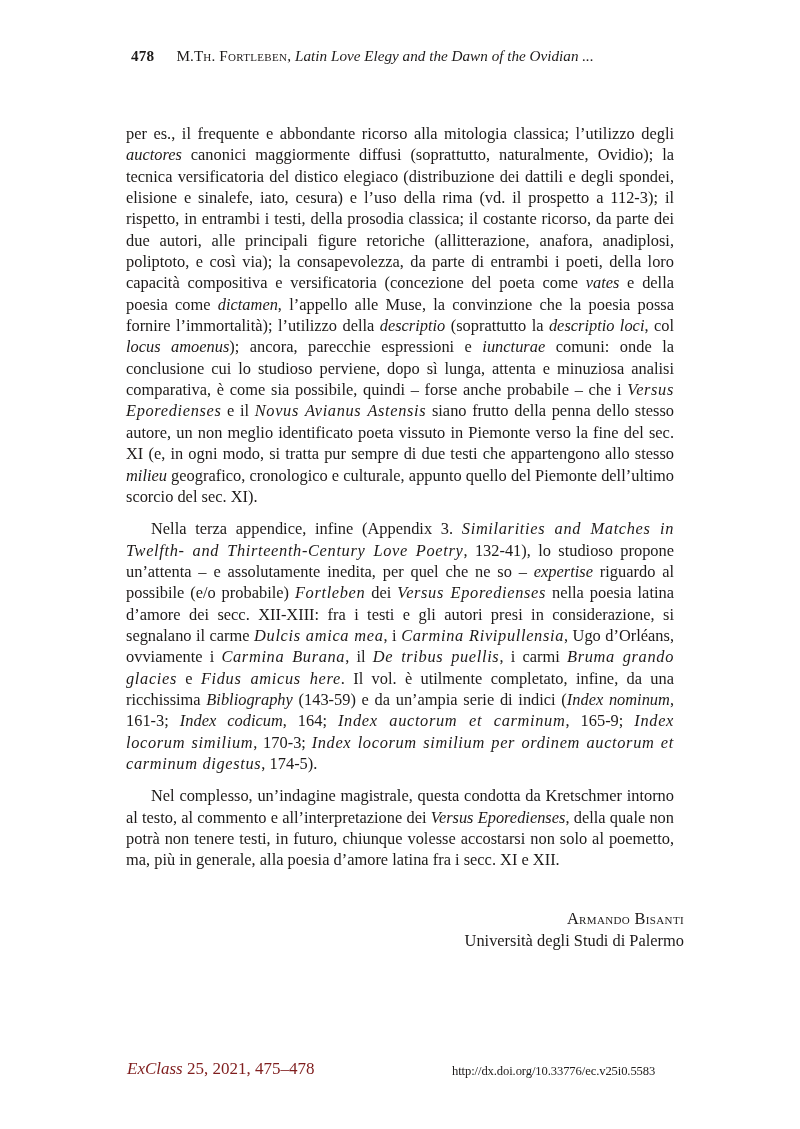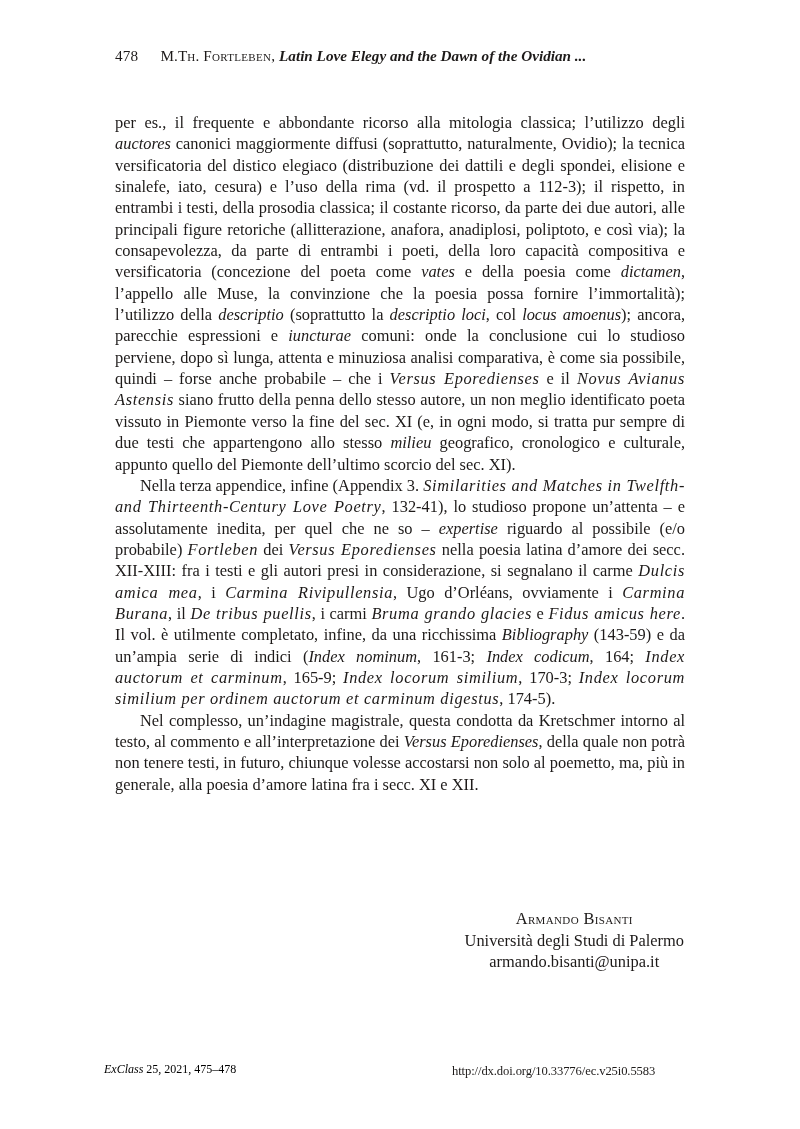--- a/index.html
+++ b/index.html
@@ -23,87 +23,87 @@
     position: absolute;
     left: 115px;
     top: 46px;
     width: 569px;
     font-size: 15.2px;
     line-height: 20px;
     white-space: nowrap;
     color: #1d1a19;
   }
   .running-head .folio {
-    font-weight: normal;
+    font-weight: bold;
     letter-spacing: 0.2px;
     margin-right: 22px;
+    margin-left: 16px;
   }
   .running-head .author {
     letter-spacing: 0.1px;
   }
   .sc {
     font-variant: small-caps;
     letter-spacing: 0.3px;
   }
   .running-head .title {
     font-style: italic;
-    font-weight: bold;
   }
 
   
   .textblock {
     position: absolute;
     left: 115px;
     top: 112px;
     width: 570px;
     font-size: 16.4px;
     line-height: 21.35px;
     text-align: justify;
     text-justify: inter-word;
     color: #1d1a19;
   }
   .textblock p {
-    margin: 0;
+    margin: 11px;
     text-indent: 25px;
     hyphens: none;
   }
   .textblock p.first {
     text-indent: 0;
   }
   i, .it {
     font-style: italic;
   }
   .wide {
     font-style: italic;
     letter-spacing: 0.65px;
   }
 
   
   .signature {
     position: absolute;
     right: 116px;
     top: 908px;
-    text-align: center;
+    text-align: right;
     font-size: 16.4px;
     line-height: 21.6px;
     color: #1d1a19;
   }
   .signature .name {
     font-variant: small-caps;
     letter-spacing: 0.35px;
   }
 
   
   .footer-left {
     position: absolute;
-    left: 104px;
+    left: 127px;
     top: 1060px;
-    font-size: 12px;
+    font-size: 17px;
     line-height: 18px;
-    color: #000000;
+    color: #7f1d1d;
     white-space: nowrap;
   }
   .footer-left .journal {
     font-style: italic;
   }
   .footer-right {
     position: absolute;
     left: 452px;
     top: 1062px;
     font-size: 12.6px;
@@ -129,20 +129,19 @@
 
     <p><span>Nella terza appendice, infine (Appendix 3. </span><span class="wide">Similarities and Matches in Twelfth- and Thirteenth-Century Love Poetry</span><span>, 132-41), lo studioso propone un’attenta – e assolutamente inedita, per quel che ne so – </span><i>expertise</i><span> riguardo al possibile (e/o probabile) </span><span class="wide">Fortleben</span><span> dei </span><span class="wide">Versus Eporedienses</span><span> nella poesia latina d’amore dei secc. XII-XIII: fra i testi e gli autori presi in considerazione, si segnalano il carme </span><span class="wide">Dulcis amica mea</span><span>, i </span><span class="wide">Carmina Rivipullensia</span><span>, Ugo d’Orléans, ovviamente i </span><span class="wide">Carmina Burana</span><span>, il </span><span class="wide">De tribus puellis</span><span>, i carmi </span><span class="wide">Bruma grando glacies</span><span> e </span><span class="wide">Fidus amicus here</span><span>. Il vol. è utilmente completato, infine, da una ricchissima </span><i>Bibliography</i><span> (143-59) e da un’ampia serie di indici (</span><i>Index nominum</i><span>, 161-3; </span><i>Index codicum</i><span>, 164; </span><span class="wide">Index auctorum et carminum</span><span>, 165-9; </span><span class="wide">Index locorum similium</span><span>, 170-3; </span><span class="wide">Index locorum similium per ordinem auctorum et carminum digestus</span><span>, 174-5).</span></p>
 
     <p><span>Nel complesso, un’indagine magistrale, questa condotta da Kretschmer intorno al testo, al commento e all’interpretazione dei </span><i>Versus Eporedienses</i><span>, della quale non potrà non tenere testi, in futuro, chiunque volesse accostarsi non solo al poemetto, ma, più in generale, alla poesia d’amore latina fra i secc. XI e XII.</span></p>
 
   </div>
 
   <div class="signature">
     <div class="name">Armando Bisanti</div>
     <div>Università degli Studi di Palermo</div>
-    <div>armando.bisanti@unipa.it</div>
   </div>
 
   <div class="footer-left"><span class="journal">ExClass</span><span> 25, 2021, 475–478</span></div>
 
   <div class="footer-right">http://dx.doi.org/10.33776/ec.v25i0.5583</div>
 
 </div>
 
 </body></html>

